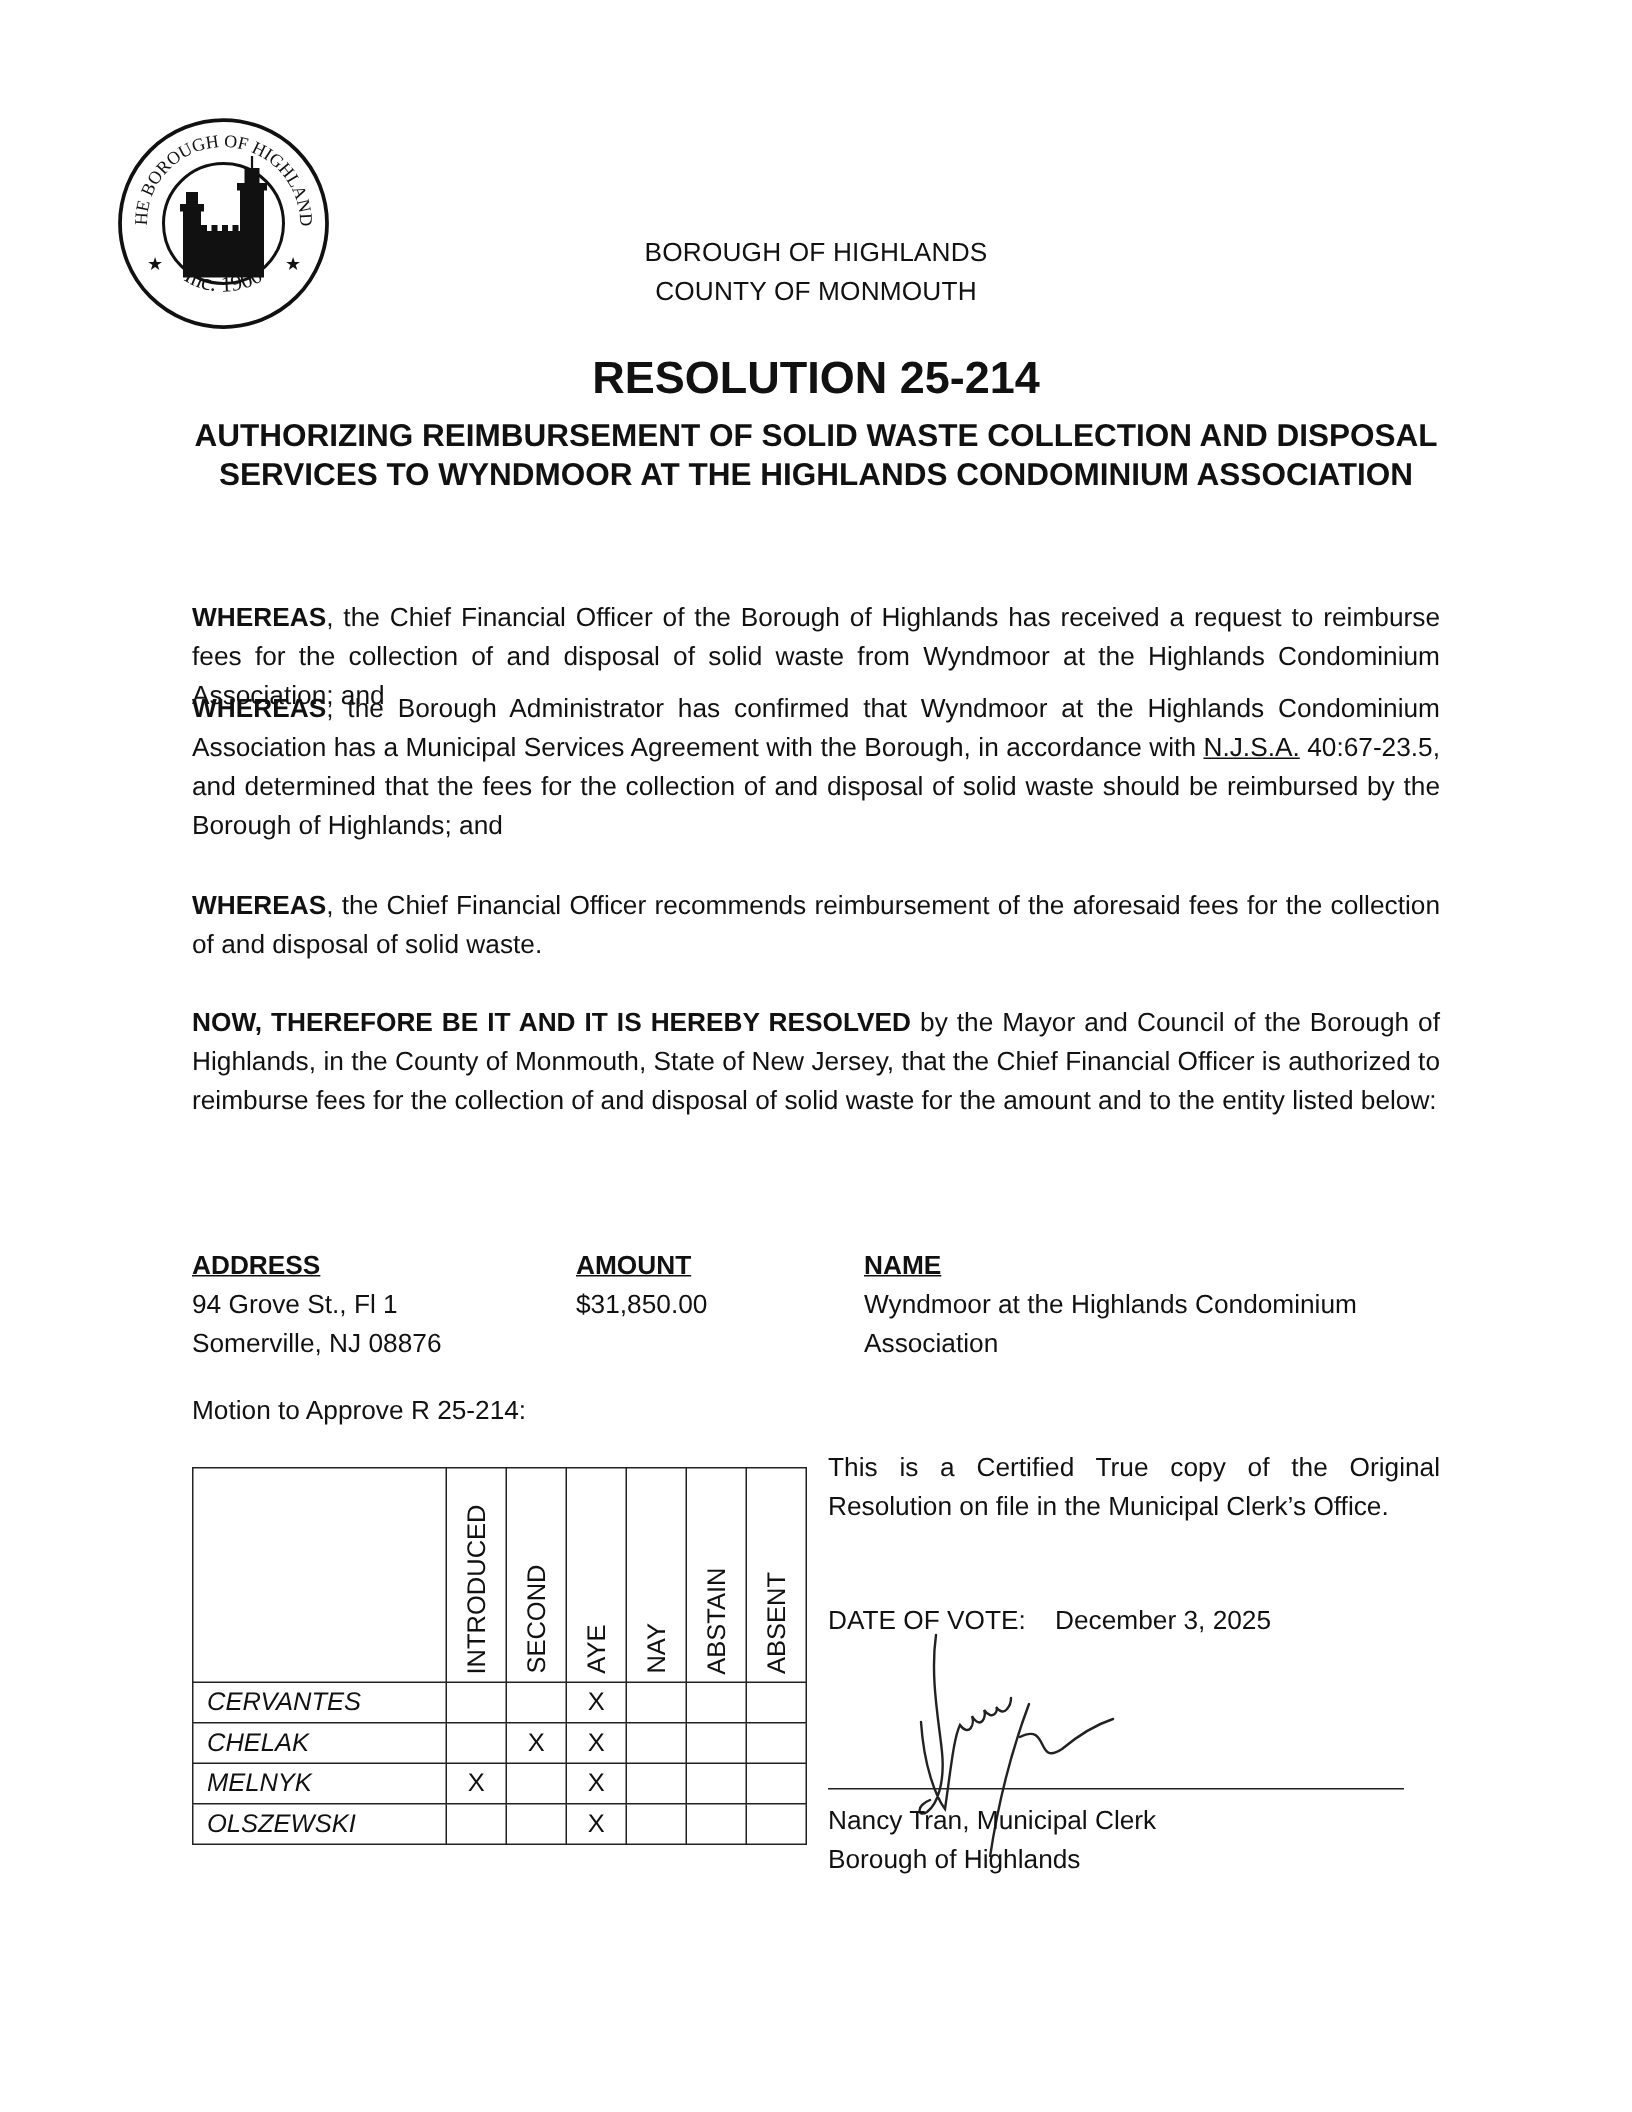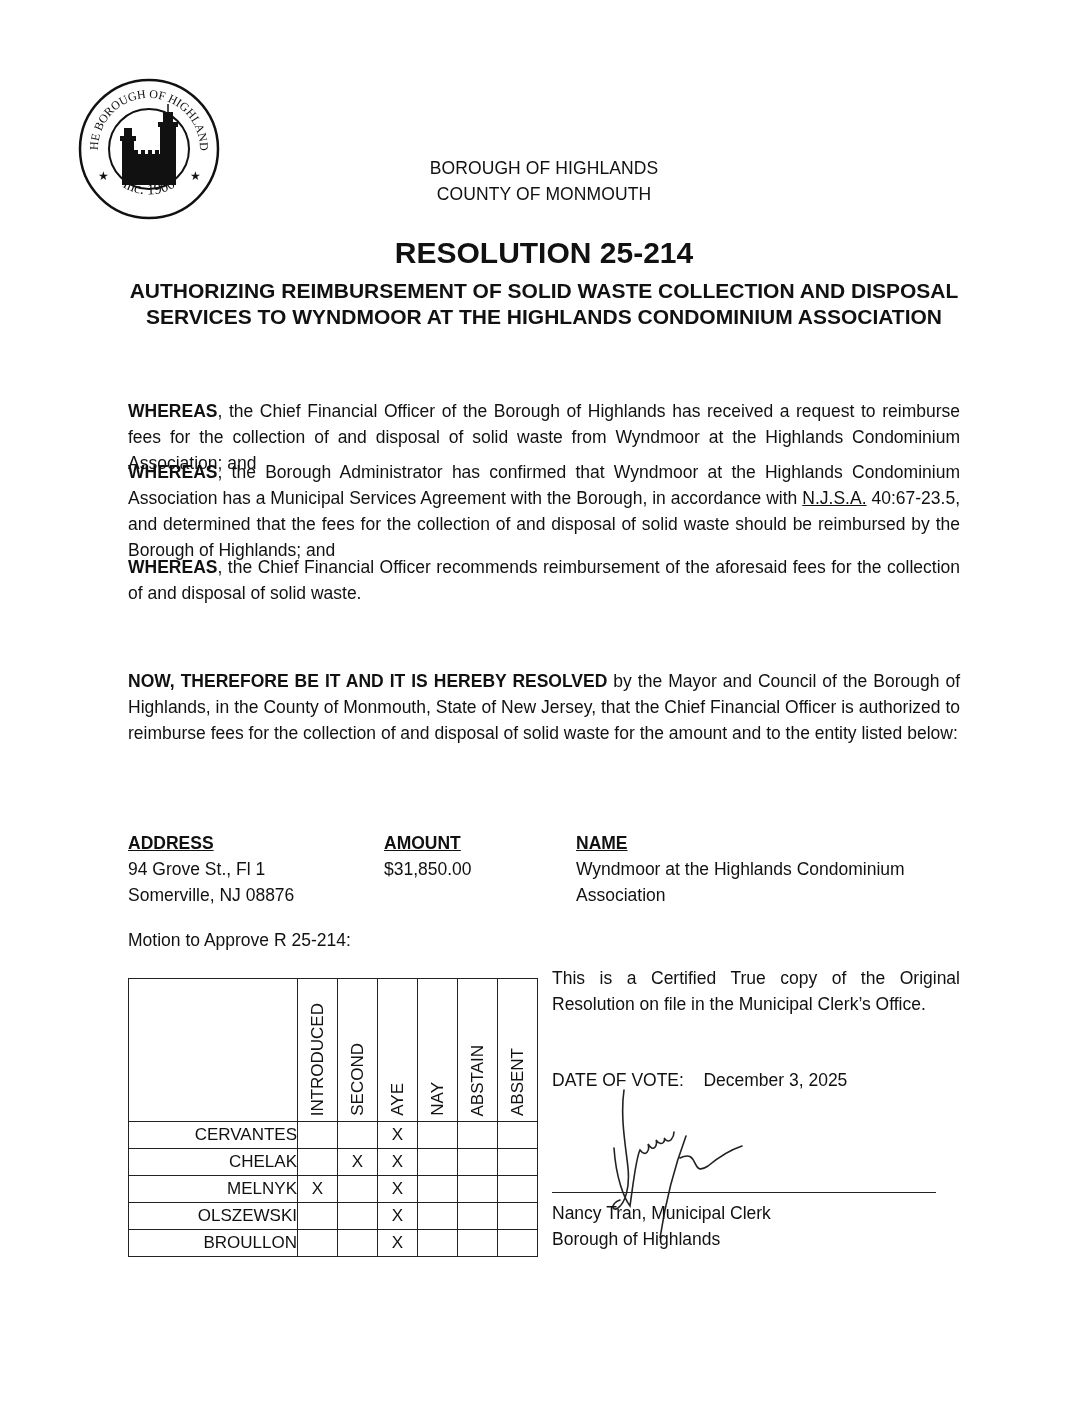--- a/index.html
+++ b/index.html
@@ -15,21 +15,21 @@
   .para u { text-decoration: underline; }
   .col { font-size: 17.5px; line-height: 26px; margin-top: 32px; }
   .col .h { font-weight: bold; text-decoration: underline; }
   .motion { left: 128px; top: 930px; font-size: 17.5px; }
   table.vote { position: absolute; left: 128px; top: 978px; border-collapse: collapse; font-size: 17px; }
   table.vote td, table.vote th { border: 1px solid #222; padding: 0; }
   table.vote th { height: 142px; width: 39px; vertical-align: bottom; font-weight: normal; }
   table.vote th.blank { width: 168px; }
   table.vote th .rot { writing-mode: vertical-rl; transform: rotate(180deg); display: inline-block; padding-bottom: 2px; white-space: nowrap; line-height: 20px; }
   table.vote td { height: 26px; text-align: center; }
-  table.vote td.name { text-align: right; padding-left: 20px; }
+  table.vote td.name { text-align: left; padding-left: 9px; font-style: italic; }
   .cert { left: 552px; width: 408px; font-size: 17.5px; line-height: 26px; text-align: justify; top: 965px; }
   .dov { left: 552px; top: 1070px; font-size: 17.5px; text-align: center; }
   .sigline { left: 552px; top: 1192px; width: 384px; border-top: 1.5px solid #222; }
   .signame { left: 552px; top: 1200px; font-size: 17.5px; line-height: 26px; }
   .sig { left: 590px; top: 1088px; width: 160px; height: 150px; }
 </style>
 </head>
 <body>
 
 <svg class="abs seal" viewBox="0 0 142 142">
@@ -70,21 +70,21 @@
 </div>
 
 <div class="abs para" style="top:354px;margin-top:44px;">
   <b>WHEREAS</b><span>, the Chief Financial Officer of the Borough of Highlands has received a request to reimburse fees for the collection of and disposal of solid waste from Wyndmoor at the Highlands Condominium Association; and</span>
 </div>
 
 <div class="abs para" style="top:459px;">
   <b>WHEREAS</b><span>, the Borough Administrator has confirmed that Wyndmoor at the Highlands Condominium Association has a Municipal Services Agreement with the Borough, in accordance with </span><u>N.J.S.A.</u><span> 40:67-23.5, and determined that the fees for the collection of and disposal of solid waste should be reimbursed by the Borough of Highlands; and</span>
 </div>
 
-<div class="abs para" style="top:554px;">
+<div class="abs para" style="top:590px;">
   <b>WHEREAS</b><span>, the Chief Financial Officer recommends reimbursement of the aforesaid fees for the collection of and disposal of solid waste.</span>
 </div>
 
 <div class="abs para" style="top:668px;">
   <b>NOW, THEREFORE BE IT AND IT IS HEREBY RESOLVED</b><span> by the Mayor and Council of the Borough of Highlands, in the County of Monmouth, State of New Jersey, that the Chief Financial Officer is authorized to reimburse fees for the collection of and disposal of solid waste for the amount and to the entity listed below:</span>
 </div>
 
 <div class="abs col" style="left:128px; top:798px;">
   <div class="h">ADDRESS</div>
   <div>94 Grove St., Fl 1</div>
@@ -144,29 +144,20 @@
       </tr>
       <tr>
         <td class="name">OLSZEWSKI</td>
         <td></td>
         <td></td>
         <td>X</td>
         <td></td>
         <td></td>
         <td></td>
       </tr>
-      <tr>
-        <td class="name">BROULLON</td>
-        <td></td>
-        <td></td>
-        <td>X</td>
-        <td></td>
-        <td></td>
-        <td></td>
-      </tr>
     </tbody>
 </table>
 
 <div class="abs cert">This is a Certified True copy of the Original Resolution on file in the Municipal Clerk’s Office.</div>
 <div class="abs dov">
   <span>DATE OF VOTE:</span>&nbsp;&nbsp;&nbsp;&nbsp;<span>December 3, 2025</span>
 </div>
 
 <svg class="abs sig" viewBox="0 0 160 150">
   <path d="M34 2 C30 30 36 60 38 80 C40 100 35 115 28 120 C22 124 20 116 30 112 M24 60 C26 90 34 110 40 118 C44 90 46 70 50 62 C56 70 60 62 58 56 C64 66 68 56 66 52 C72 60 76 52 74 50 C80 58 84 48 84 44 M70 150 C76 110 84 80 96 48 M90 70 C110 60 100 90 118 78 C130 68 140 62 152 58" fill="none" stroke="#222" stroke-width="1.6" stroke-linecap="round"></path>

